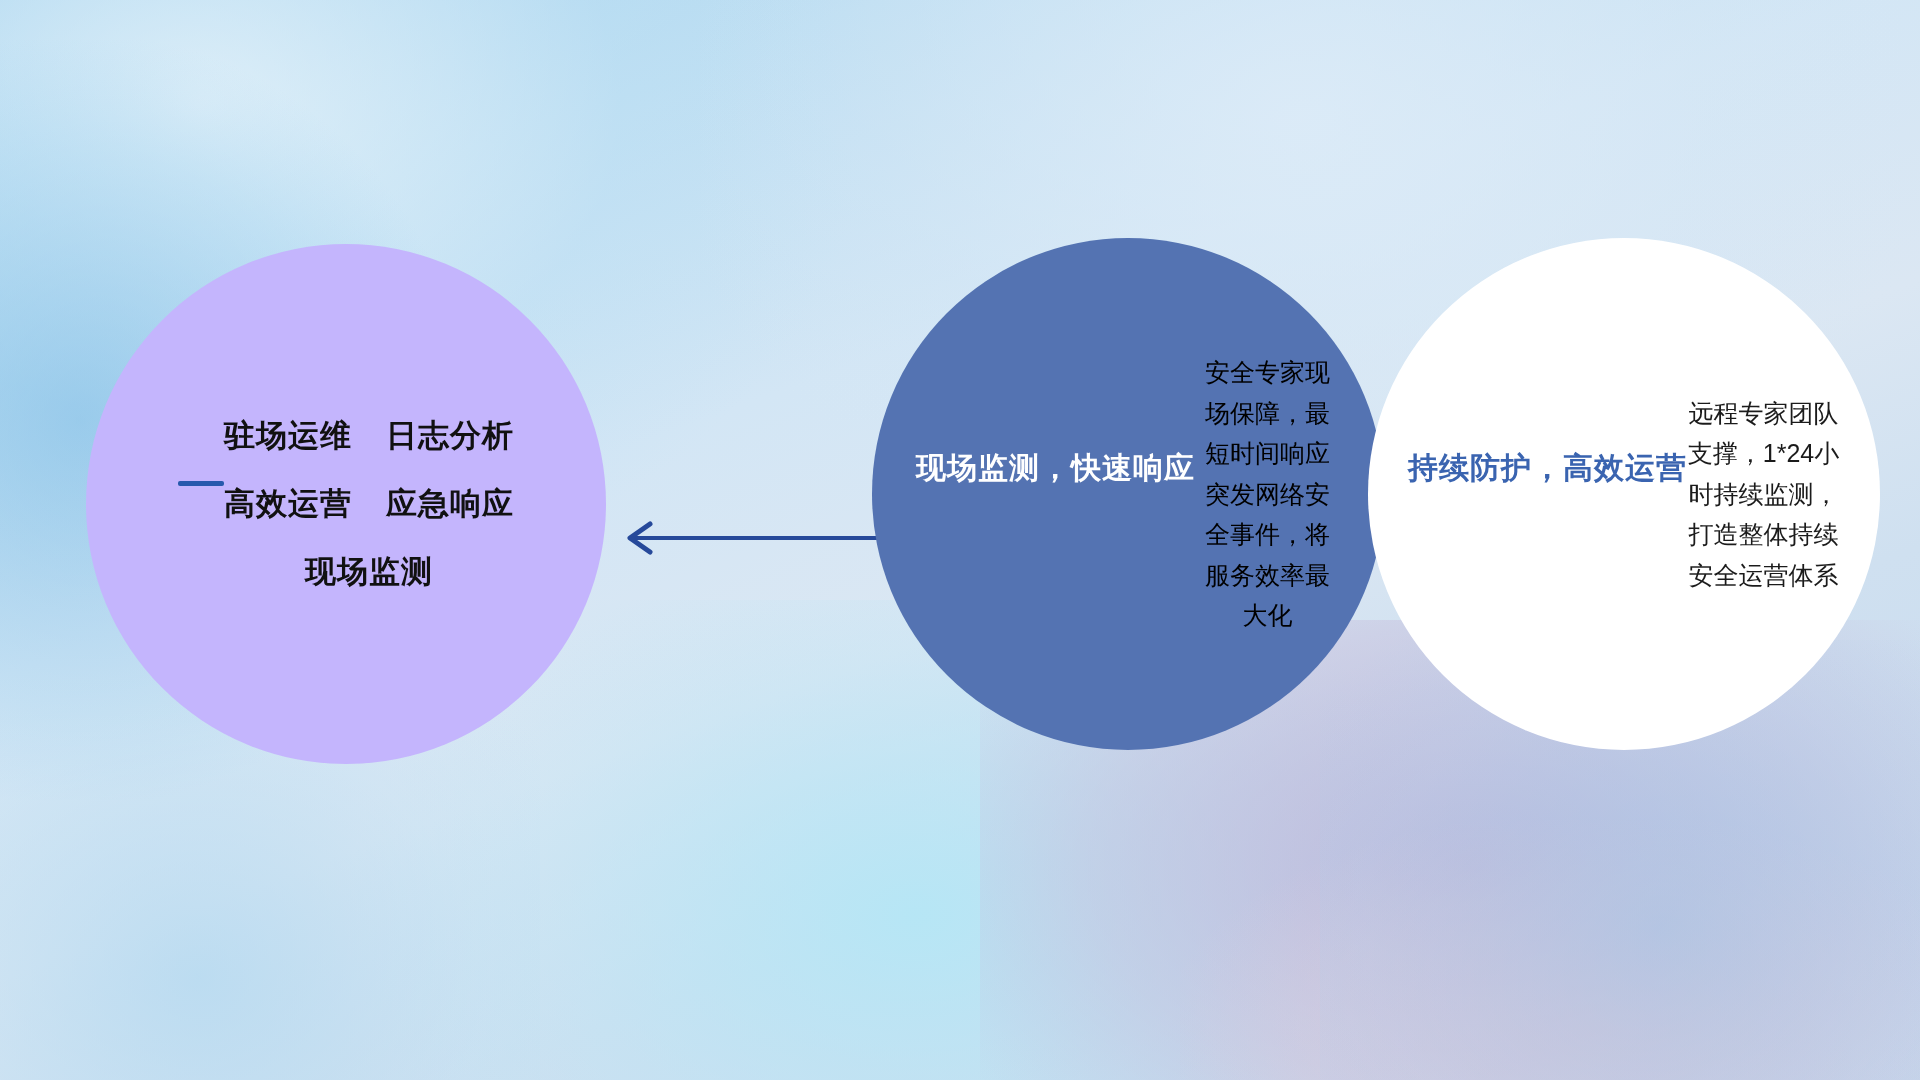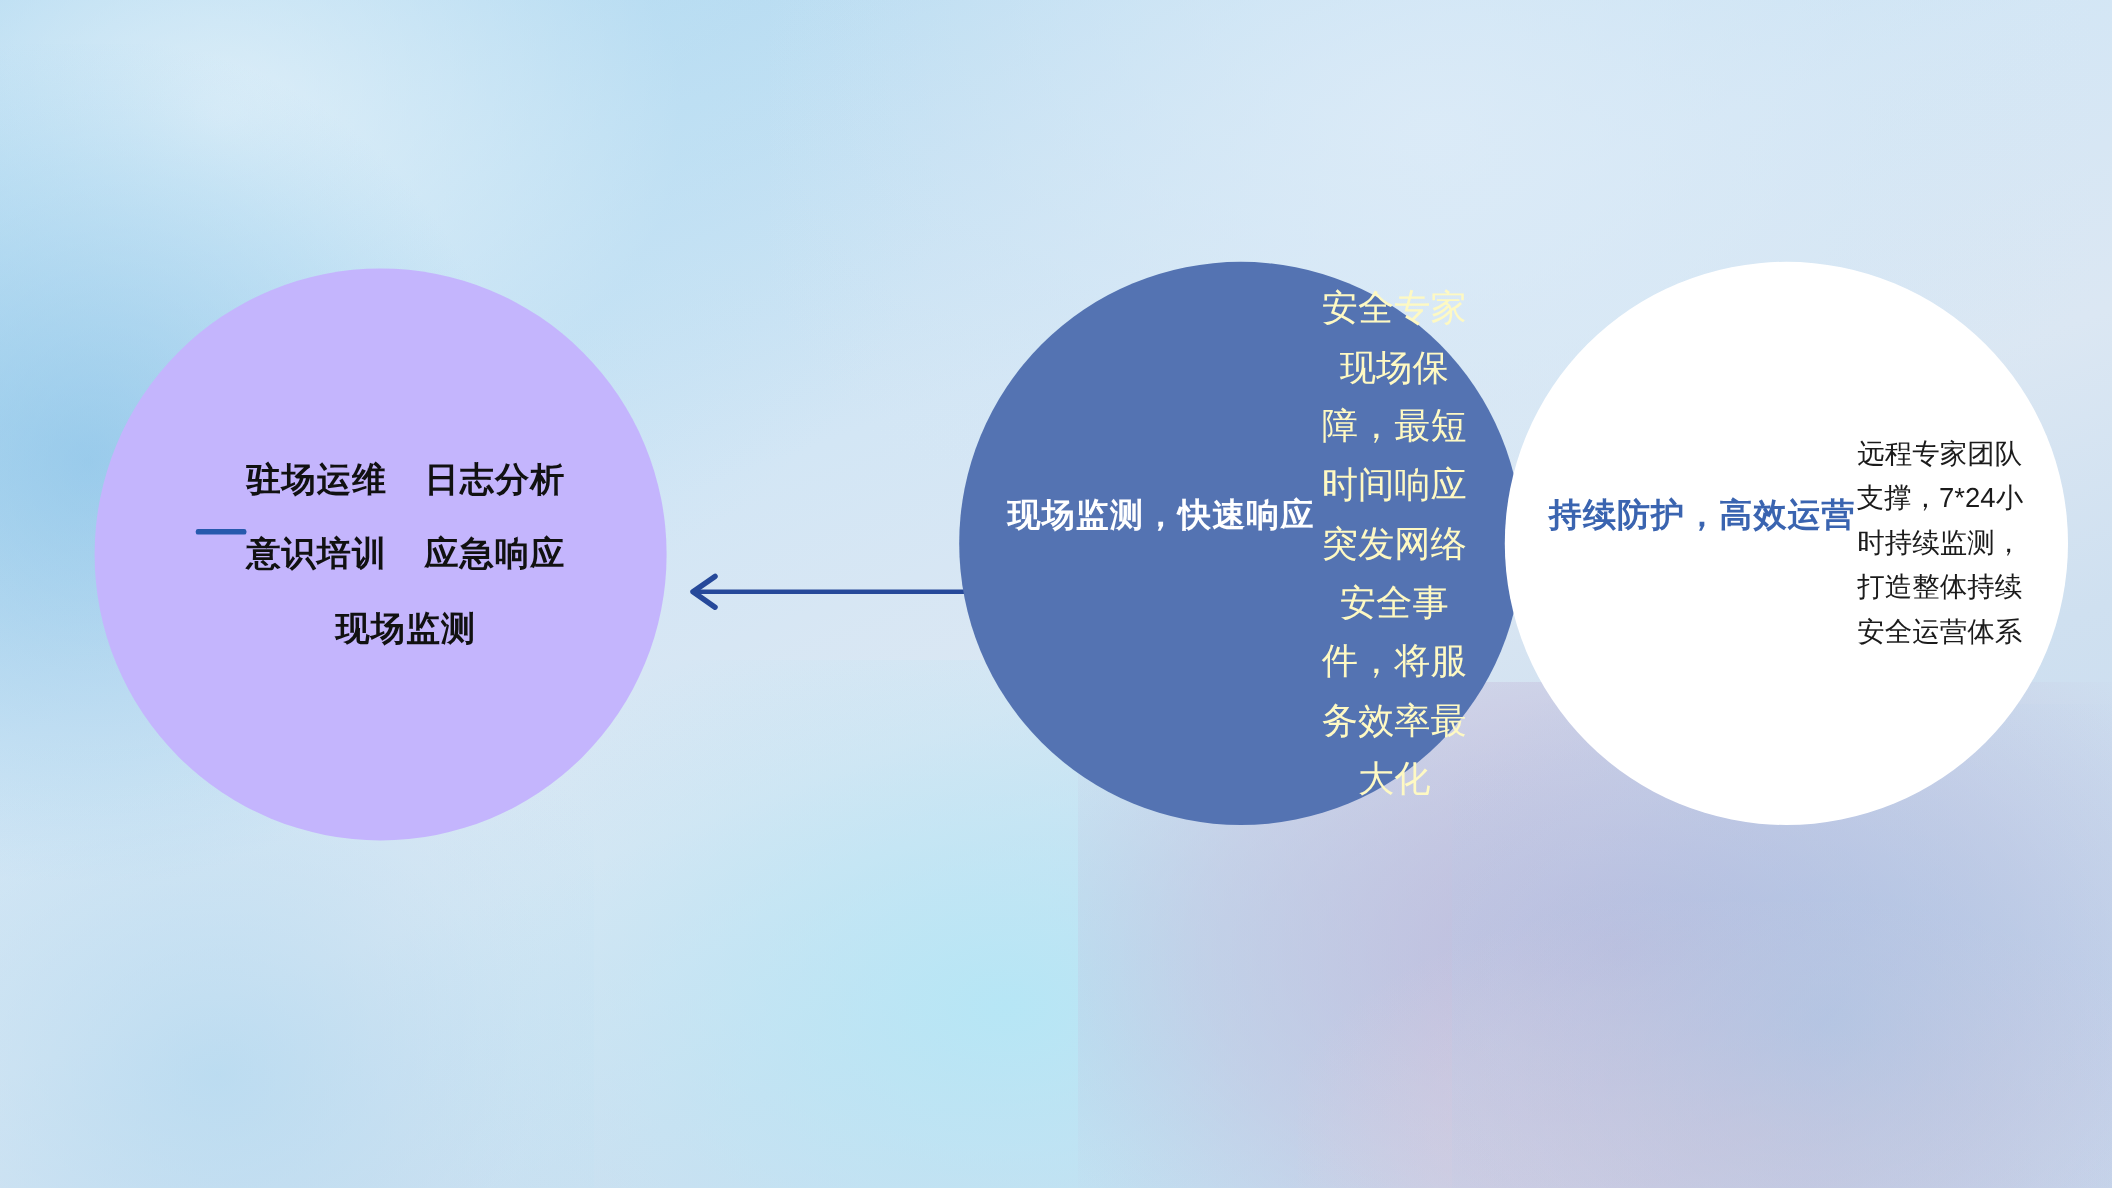--- a/index.html
+++ b/index.html
@@ -173,22 +173,22 @@
   .circle-mid .card-title {
     color: #ffffff;
     font-size: 30px;
     font-weight: 700;
     letter-spacing: 1px;
     white-space: nowrap;
     margin-bottom: 52px;
     text-align: center;
   }
   .circle-mid .card-body {
-    color: #fef9c3;
-    font-size: 33px;
+    color: #000000;
+    font-size: 25px;
     line-height: 1.62;
     text-align: center;
     font-weight: 400;
     width: 300px;
   }
 
   
   .circle-right {
     left: 1368px;
     top: 238px;
@@ -237,32 +237,32 @@
   </svg>
 
   <div class="circle circle-left">
     <div class="divider-rule"></div>
     <div class="kw-grid">
       <div class="kw-row">
         <span class="kw">驻场运维</span>
         <span class="kw">日志分析</span>
       </div>
       <div class="kw-row">
-        <span class="kw">意识培训</span>
+        <span class="kw">高效运营</span>
         <span class="kw">应急响应</span>
       </div>
       <div class="kw-row">
         <span class="kw">现场监测</span>
       </div>
     </div>
   </div>
 
   <div class="circle circle-mid">
     <div class="card-title">现场监测，快速响应</div>
     <div class="card-body">安全专家现场保障，最短时间响应突发网络安全事件，将服务效率最大化</div>
   </div>
 
   <div class="circle circle-right">
     <div class="card-title">持续防护，高效运营</div>
-    <div class="card-body">远程专家团队支撑，7*24小时持续监测，打造整体持续安全运营体系</div>
+    <div class="card-body">远程专家团队支撑，1*24小时持续监测，打造整体持续安全运营体系</div>
   </div>
 
 </div>
 
 </body></html>

